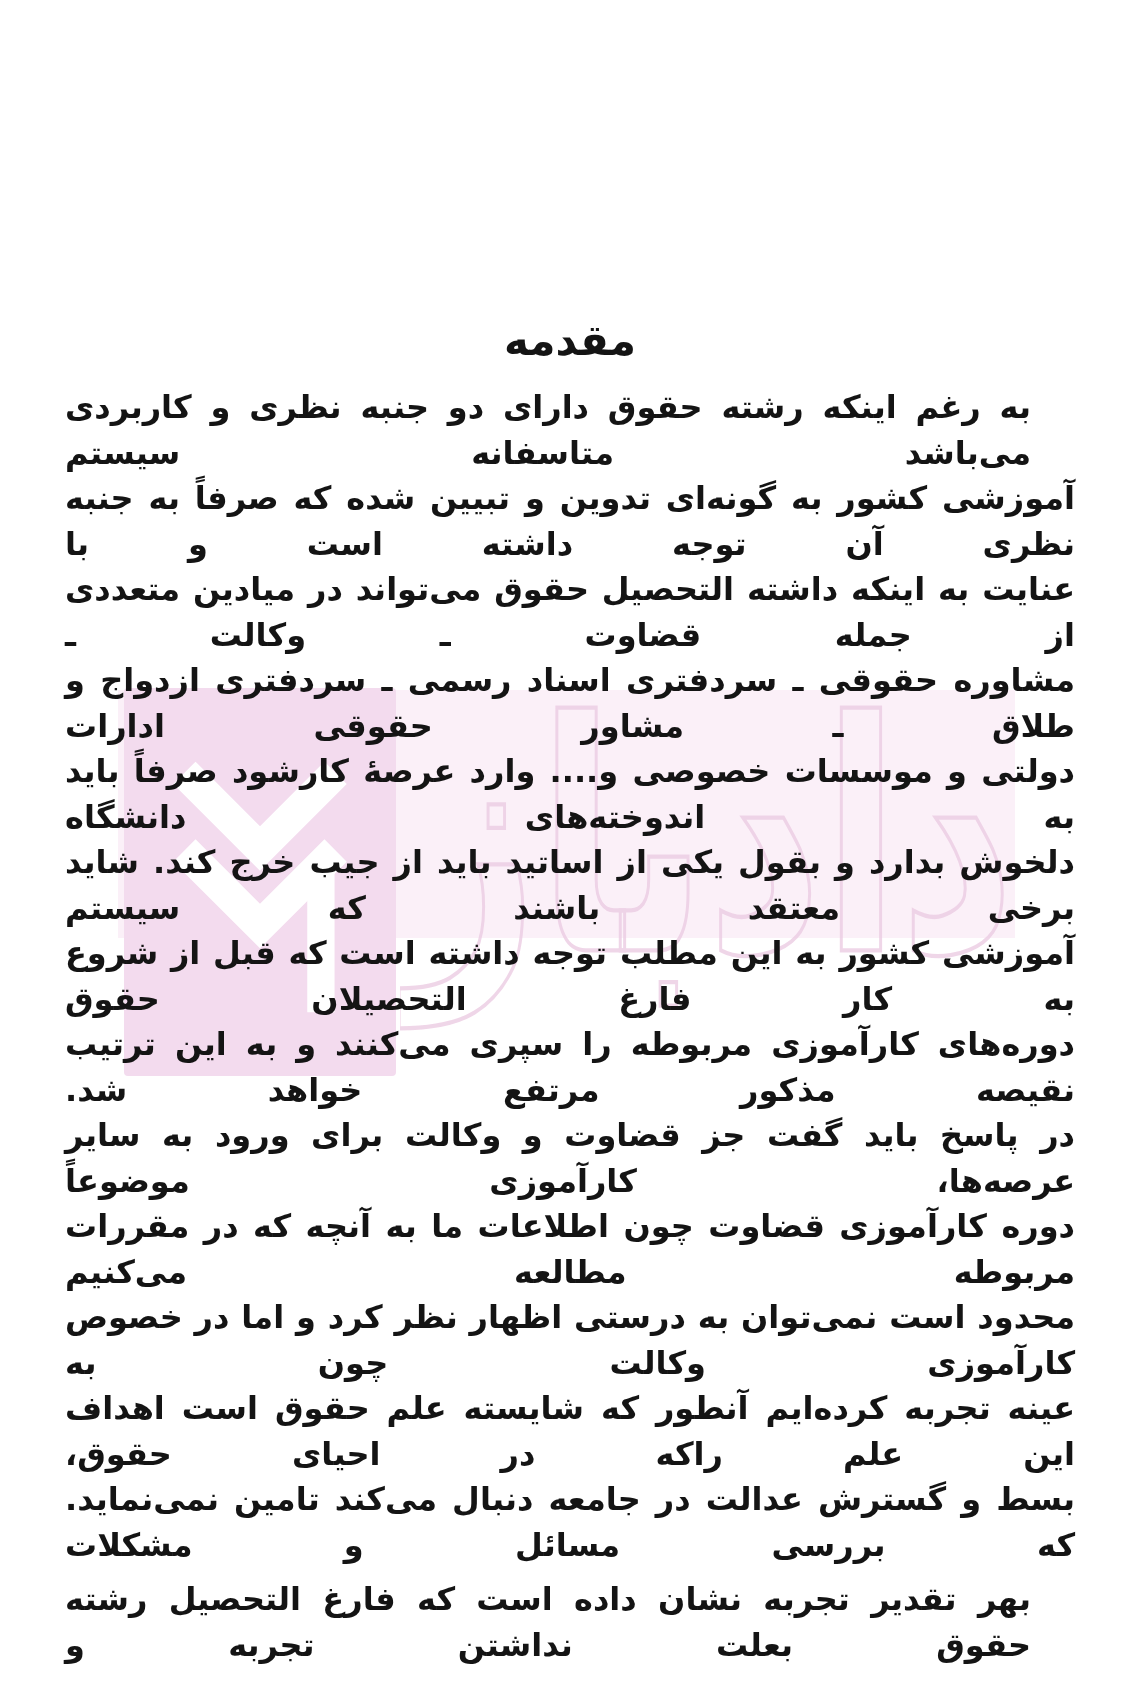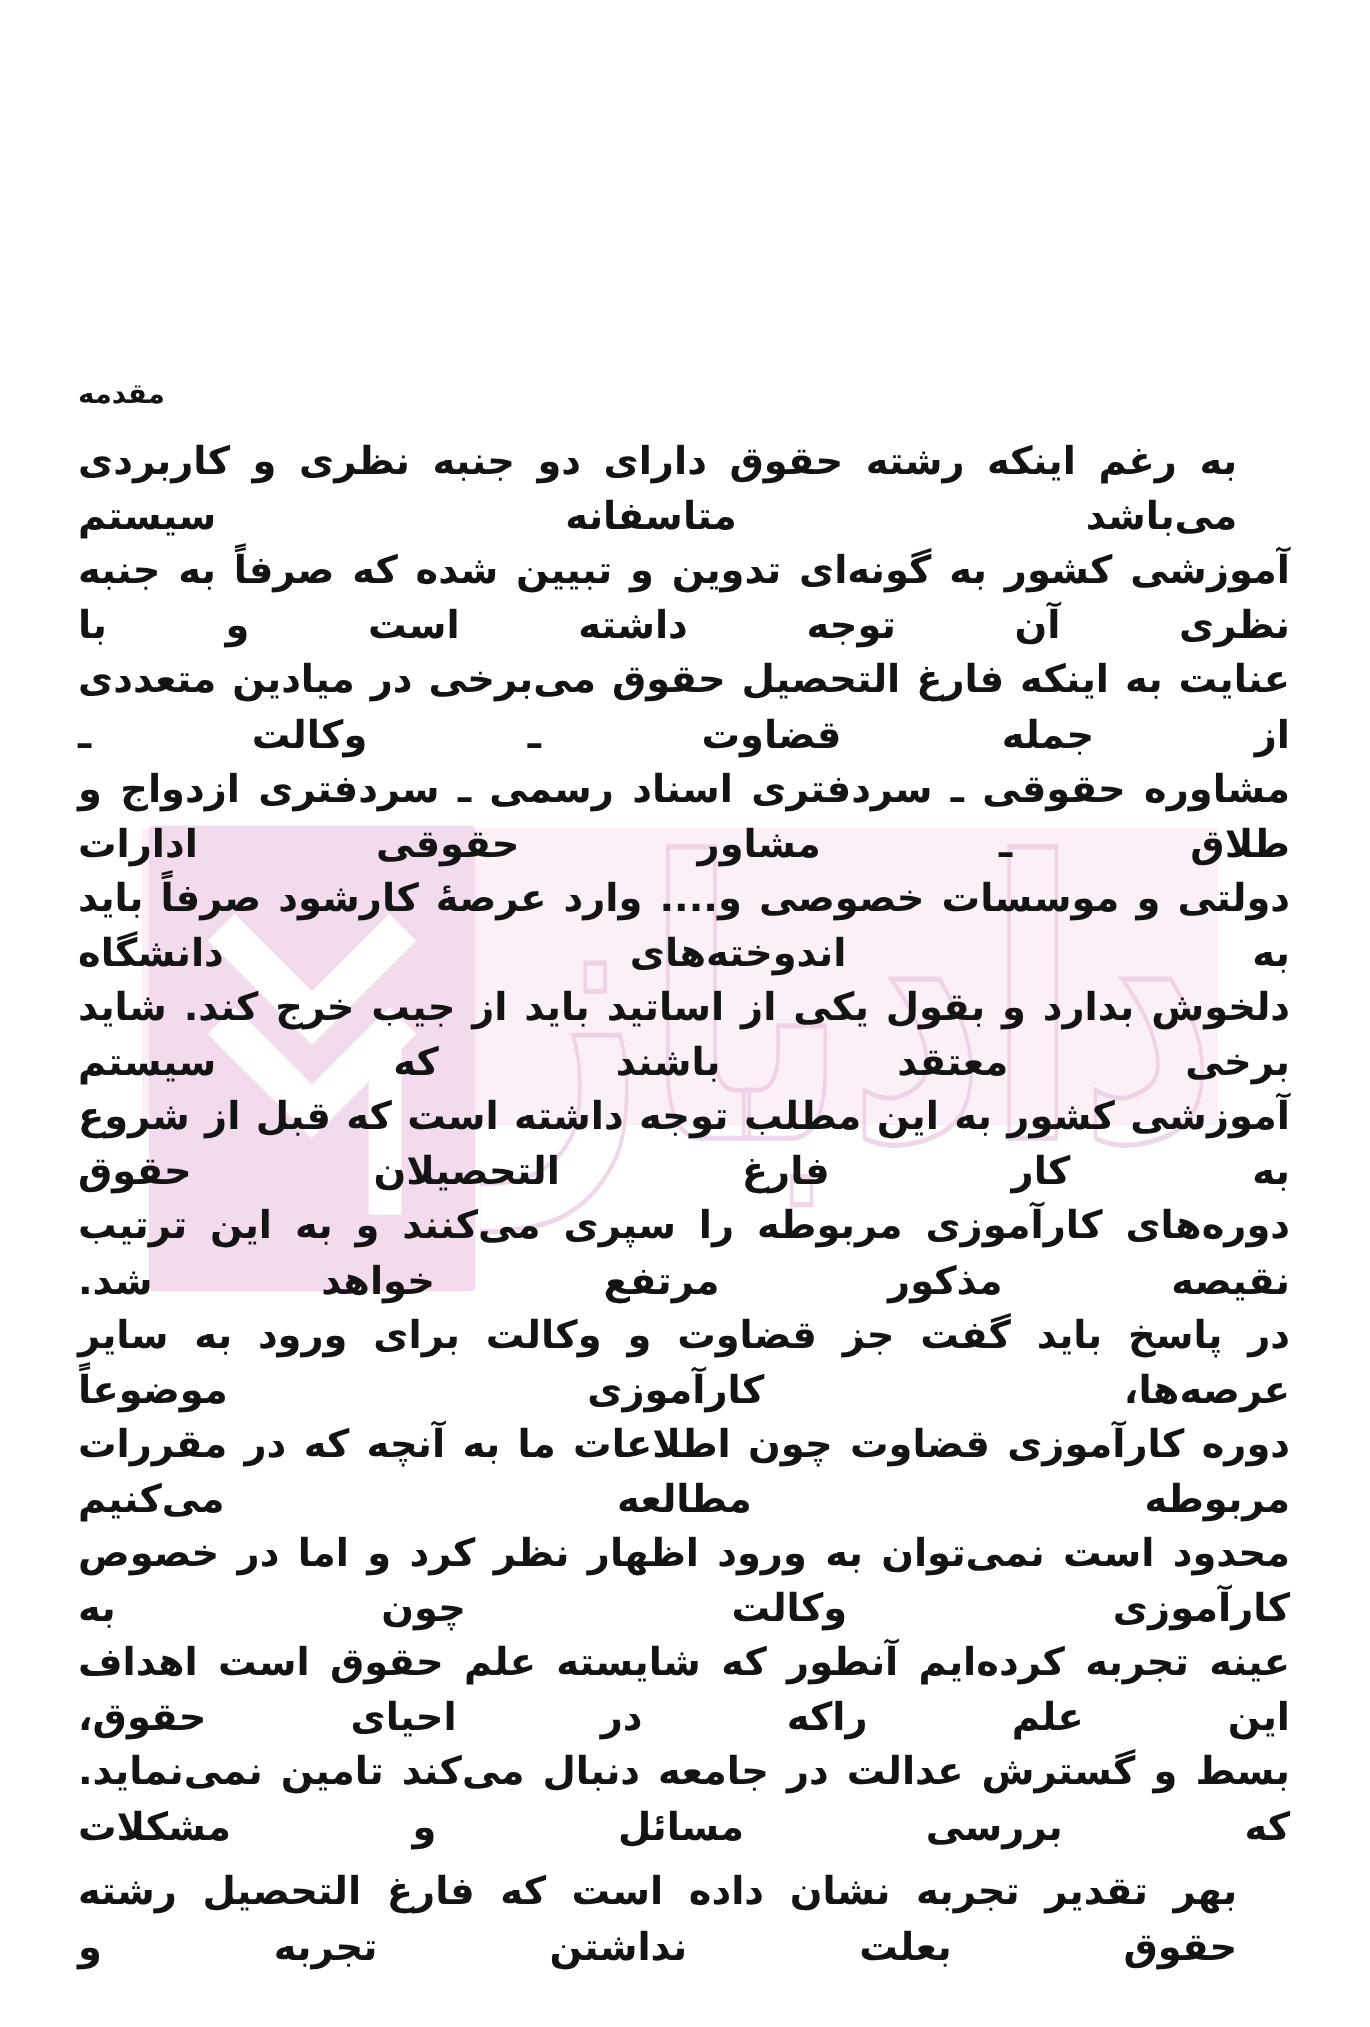--- a/index.html
+++ b/index.html
@@ -24,21 +24,21 @@
                font-size:225px; font-weight:bold; line-height:250px;
                color:transparent;
                -webkit-text-stroke:3px #ecccе3;
                -webkit-text-stroke:3px #eccce3;
                transform:scaleY(1.42); transform-origin:50% 20%;
                opacity:.8; white-space:nowrap; }
 
   
   .content { position:absolute; top:316px; right:67px; left:65px; z-index:2;
              color:#141414; }
-  .title   { text-align:left; font-size:23px; font-weight:bold;
+  .title   { text-align:center; font-size:42px; font-weight:bold;
              margin:0 0 20px 0; }
   .paragraph { margin:0 0 9px 0; }
   .line { direction:rtl; font-size:32px; font-weight:bold; line-height:45.5px;
           text-align:justify; text-align-last:justify; }
   .line.indent      { padding-right:44px; }
   .line.last-center { text-align-last:center; }
 </style>
 </head>
 <body>
 
@@ -55,29 +55,29 @@
     </div>
     <div class="wm-text">دادبازار</div>
   </div>
 
   <div class="content">
     <div class="title">مقدمه</div>
     <div>
         <div class="paragraph">
           <div class="line indent">به رغم اینکه رشته حقوق دارای دو جنبه نظری و کاربردی می‌باشد متاسفانه سیستم</div>
           <div class="line">آموزشی کشور به گونه‌ای تدوین و تبیین شده که صرفاً به جنبه نظری آن توجه داشته است و با</div>
-          <div class="line">عنایت به اینکه فارغ التحصیل حقوق می‌برخی در میادین متعددی از جمله قضاوت ـ وکالت ـ</div>
+          <div class="line">عنایت به اینکه داشته التحصیل حقوق می‌تواند در میادین متعددی از جمله قضاوت ـ وکالت ـ</div>
           <div class="line">مشاوره حقوقی ـ سردفتری اسناد رسمی ـ سردفتری ازدواج و طلاق ـ مشاور حقوقی ادارات</div>
           <div class="line">دولتی و موسسات خصوصی و.... وارد عرصهٔ کارشود صرفاً باید به اندوخته‌های دانشگاه</div>
           <div class="line">دلخوش بدارد و بقول یکی از اساتید باید از جیب خرج کند. شاید برخی معتقد باشند که سیستم</div>
           <div class="line">آموزشی کشور به این مطلب توجه داشته است که قبل از شروع به کار فارغ التحصیلان حقوق</div>
           <div class="line">دوره‌های کارآموزی مربوطه را سپری می‌کنند و به این ترتیب نقیصه مذکور مرتفع خواهد شد.</div>
           <div class="line">در پاسخ باید گفت جز قضاوت و وکالت برای ورود به سایر عرصه‌ها، کارآموزی موضوعاً</div>
           <div class="line">دوره کارآموزی قضاوت چون اطلاعات ما به آنچه که در مقررات مربوطه مطالعه می‌کنیم</div>
-          <div class="line">محدود است نمی‌توان به ورود اظهار نظر کرد و اما در خصوص کارآموزی وکالت چون به</div>
+          <div class="line">محدود است نمی‌توان به درستی اظهار نظر کرد و اما در خصوص کارآموزی وکالت چون به</div>
           <div class="line">عینه تجربه کرده‌ایم آنطور که شایسته علم حقوق است اهداف این علم راکه در احیای حقوق،</div>
           <div class="line">بسط و گسترش عدالت در جامعه دنبال می‌کند تامین نمی‌نماید. که بررسی مسائل و مشکلات</div>
         </div>
         <div class="paragraph">
           <div class="line indent">بهر تقدیر تجربه نشان داده است که فارغ التحصیل رشته حقوق بعلت نداشتن تجربه و</div>
         </div>
       </div>
   </div>
 
 </div>

